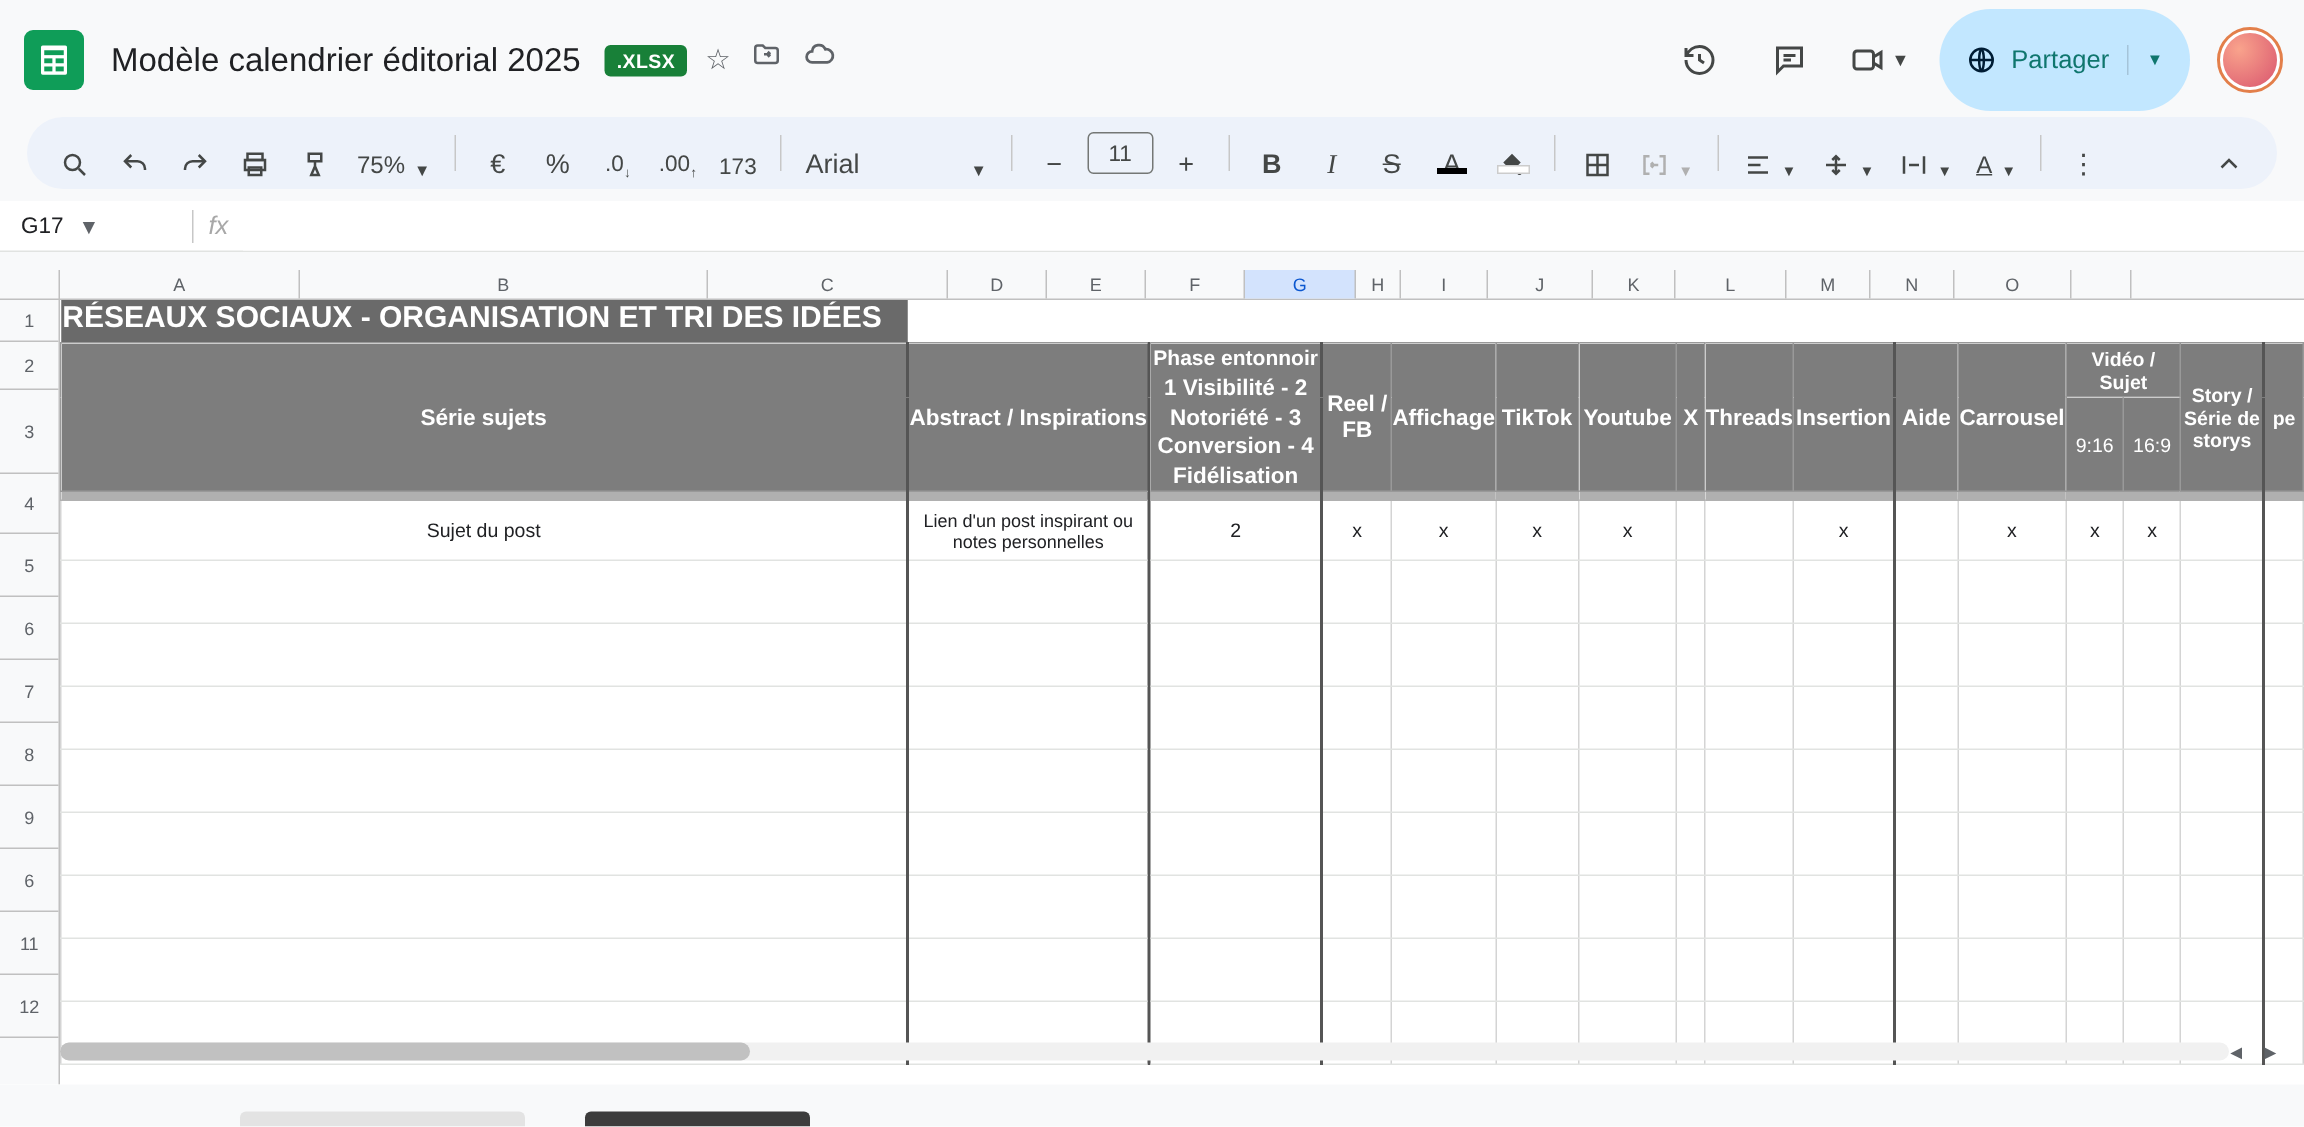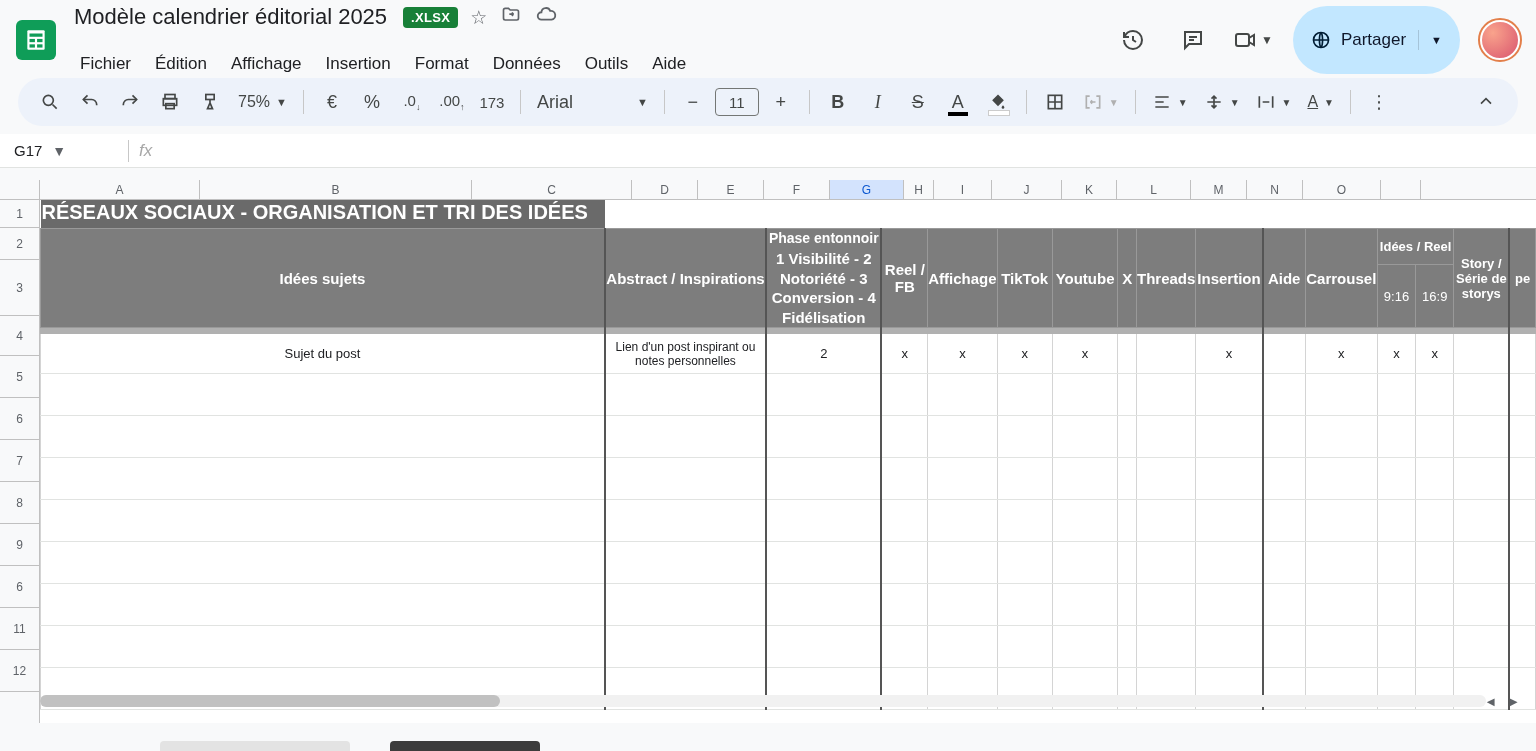--- a/index.html
+++ b/index.html
@@ -14,27 +14,27 @@
 .doctitle { font-size: 22px; color: #202124; padding: 2px 4px; }
 .badge { background: #188038; color: #fff; font-size: 13px; font-weight: 700; padding: 3px 8px; border-radius: 4px; letter-spacing: 0.3px; }
 .titleicons { display: flex; gap: 14px; align-items: center; color: #5f6368; }
 .titleicons span { font-size: 19px; cursor: pointer; }
 .menubar { display: flex; gap: 4px; }
 .menubar span { font-size: 17px; color: #202124; padding: 4px 10px; cursor: pointer; border-radius: 4px; }
 .rightcluster { display: flex; align-items: center; gap: 20px; margin-left: auto; }
 .icon-btn { width: 40px; height: 40px; display: flex; align-items: center; justify-content: center; color: #444746; cursor: pointer; border-radius: 50%; }
 .icon-btn svg { width: 24px; height: 24px; }
 .meet-btn { display: flex; align-items: center; gap: 4px; }
-.share-btn { display: flex; align-items: center; gap: 10px; background: #c2e7ff; color: #0f172a; padding: 24px 18px; border-radius: 40px; font-size: 17px; font-weight: 500; cursor: pointer; }
+.share-btn { display: flex; align-items: center; gap: 10px; background: #c2e7ff; color: #0f766e; padding: 24px 18px; border-radius: 40px; font-size: 17px; font-weight: 500; cursor: pointer; }
 .share-sep { width: 1px; height: 20px; background: rgba(0,0,0,0.15); margin: 0 2px; }
 .avatar { width: 40px; height: 40px; border-radius: 50%; background: radial-gradient(circle at 30% 30%, #f9a38c, #d9556e); border: 2px solid #fff; outline: 2px solid #e37f4a; }
 
 
 .toolbar { height: 48px; margin: 4px 18px 0 18px; background: #edf2fa; border-radius: 24px; display: flex; align-items: center; padding: 0 14px; gap: 4px; color: #444746; }
-.tb { width: 36px; height: 36px; display: flex; align-items: center; justify-content: center; cursor: pointer; border-radius: 4px; font-size: 18px; }
+.tb { width: 36px; height: 36px; display: flex; align-items: flex-end; justify-content: center; cursor: pointer; border-radius: 4px; font-size: 18px; }
 .tb svg { width: 20px; height: 20px; }
 .tb.with-text { width: auto; padding: 0 6px; gap: 6px; font-size: 16px; color: #444746; }
 .tb-sep { width: 1px; height: 24px; background: #c7c7c7; margin: 0 6px; }
 .fontsize-box { width: 44px; height: 28px; border: 1px solid #747775; border-radius: 4px; display: flex; align-items: center; justify-content: center; font-size: 15px; }
 .font-name { font-size: 18px; color: #444746; min-width: 70px; text-align: left; }
 .text-color { position: relative; }
 .text-color::after { content:''; position:absolute; bottom:4px; left:8px; width:20px; height:4px; background:#000; }
 .fill-color { position: relative; }
 .fill-color::after { content:''; position:absolute; bottom:4px; left:8px; width:20px; height:4px; background:#fff; border:1px solid #ccc; }
 .collapse { margin-left: auto; }
@@ -109,30 +109,20 @@
               <path d="M10 11h5m0 0l-2-2m2 2l-2 2"></path>
             </svg>
         </span>
         <span>
           <svg width="22" height="22" viewBox="0 0 24 24" fill="none" stroke="#5f6368" stroke-width="2">
               <path d="M7 17a4 4 0 010-8 5 5 0 019.6-1.5A4 4 0 0118 17H7z"></path>
             </svg>
         </span>
       </div>
     </div>
-    <div class="menubar">
-      <span>Fichier</span>
-      <span>Édition</span>
-      <span>Affichage</span>
-      <span>Insertion</span>
-      <span>Format</span>
-      <span>Données</span>
-      <span>Outils</span>
-      <span>Aide</span>
-    </div>
   </div>
   <div class="rightcluster">
     <div class="icon-btn">
       <svg viewBox="0 0 24 24" fill="none" stroke="#444746" stroke-width="2">
           <path d="M3 12a9 9 0 109-9 9 9 0 00-8.5 6M3 4v5h5"></path>
           <path d="M12 8v4l3 2"></path>
         </svg>
     </div>
     <div class="icon-btn">
       <svg viewBox="0 0 24 24" fill="none" stroke="#444746" stroke-width="2">
@@ -200,21 +190,21 @@
   <div class="tb">€</div>
   <div class="tb">%</div>
   <div class="tb">
       <span style="font-size:15px;">.0<sub style="font-size:9px;">↓</sub></span>
     </div>
   <div class="tb">
       <span style="font-size:15px;">.00<sub style="font-size:9px;">↑</sub></span>
     </div>
   <div class="tb" style="font-size:15px;">173</div>
   <div class="tb-sep"></div>
-  <div class="tb with-text" style="gap:30px;">
+  <div class="tb with-text" style="gap:40px;">
     <span class="font-name">Arial</span>
     <span style="font-size:11px;">▼</span>
   </div>
   <div class="tb-sep"></div>
   <div class="tb">−</div>
   <div class="fontsize-box">11</div>
   <div class="tb">+</div>
   <div class="tb-sep"></div>
   <div class="tb" style="font-weight:700;">B</div>
   <div class="tb" style="font-style:italic;font-family:serif;">I</div>
@@ -332,36 +322,36 @@
           <col style="width: 56px;">
           <col style="width: 56px;">
           <col style="width: 78px;">
           <col style="width: 40px;">
         </colgroup>
       <tbody>
           <tr class="titlerow">
         <td colspan="16">RÉSEAUX SOCIAUX - ORGANISATION ET TRI DES IDÉES</td>
       </tr>
       <tr class="head" style="height:32px;">
-        <td rowspan="2" class="thick-r">Idées sujets</td>
+        <td rowspan="2" class="thick-r">Série sujets</td>
         <td rowspan="2" class="thick-r">Abstract / Inspirations</td>
         <td rowspan="2" class="funnel thick-r">
           <span class="ft">Phase entonnoir</span>
           <span>1 Visibilité - 2 Notoriété - 3 Conversion - 4 Fidélisation</span>
         </td>
         <td rowspan="2">Reel / FB</td>
         <td rowspan="2">Affichage</td>
         <td rowspan="2">TikTok</td>
         <td rowspan="2">Youtube</td>
         <td rowspan="2">X</td>
         <td rowspan="2">Threads</td>
         <td rowspan="2" class="thick-r">Insertion</td>
         <td rowspan="2">Aide</td>
         <td rowspan="2">Carrousel</td>
-        <td colspan="2" class="small">Idées / Reel</td>
+        <td colspan="2" class="small">Vidéo / Sujet</td>
         <td rowspan="2" class="small thick-r">Story / Série de storys</td>
         <td rowspan="2" class="small">pe</td>
       </tr>
       <tr class="head" style="height:56px;">
         <td class="sub">9:16</td>
         <td class="sub">16:9</td>
       </tr>
       <tr class="divider">
             <td class="thick-r"></td>
             <td class="thick-r"></td>

